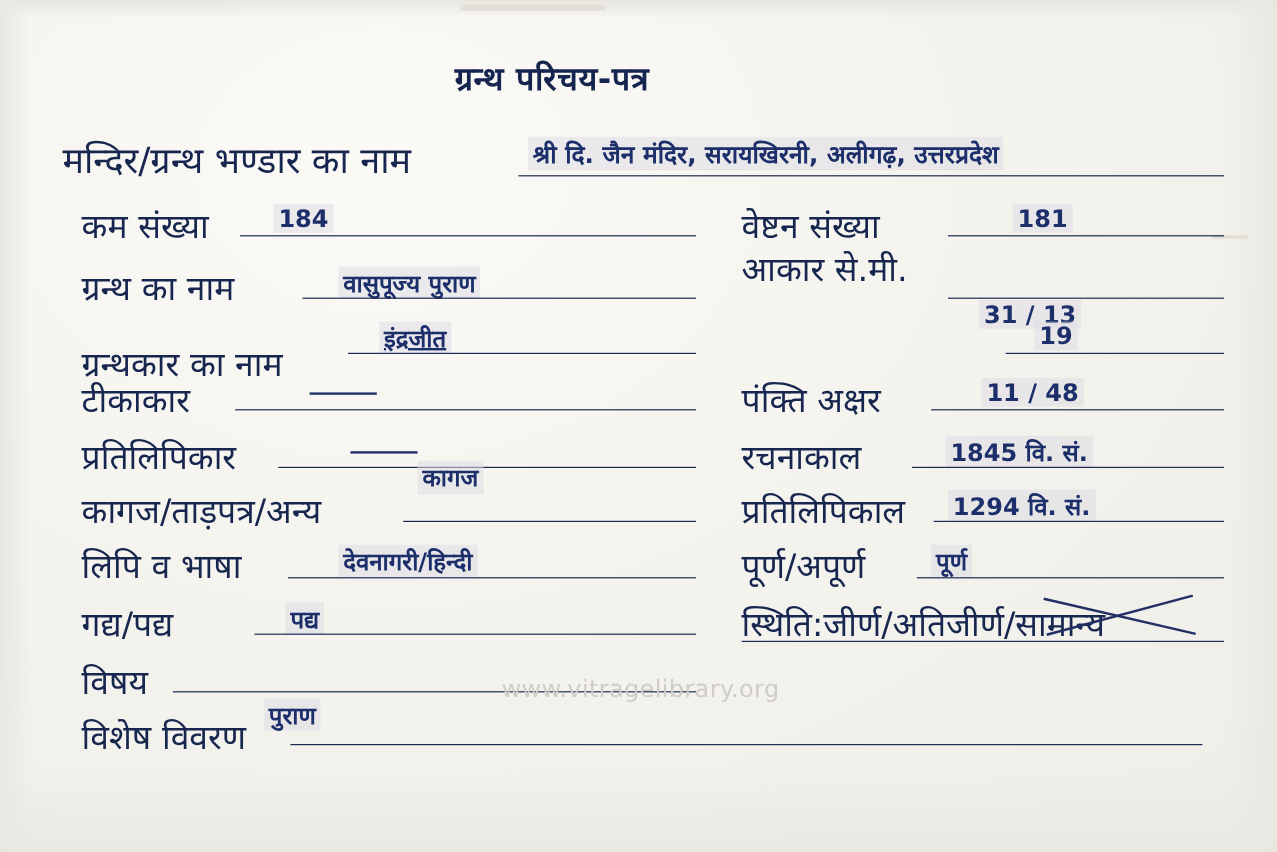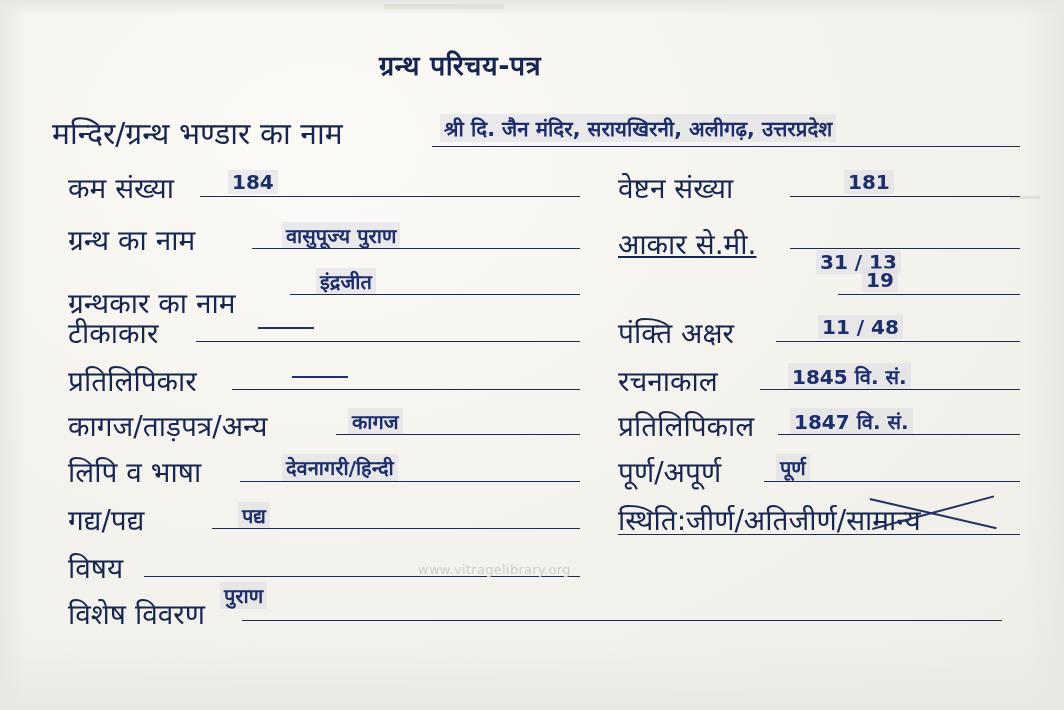--- a/index.html
+++ b/index.html
@@ -81,21 +81,21 @@
     position: absolute;
     height: 0;
     border-top: 2.2px solid #21306a;
   }
 
   
   #watermark {
     position: absolute;
     left: 418px;
     top: 562px;
-    font-size: 13px;
+    font-size: 20px;
     color: #cfcdc6;
     letter-spacing: .3px;
   }
 
   
   .strike {
     position: absolute;
     border-top: 2px solid #233064;
     transform-origin: 0 0;
   }
@@ -120,35 +120,35 @@
 
   <div class="lbl" style="left:68px;top:168px;">कम संख्या</div>
   <div class="val" style="left:228px;top:170px;">184</div>
   <div class="rule" style="left:200px;top:196px;width:380px;"></div>
 
   <div class="lbl" style="left:68px;top:220px;">ग्रन्थ का नाम</div>
   <div class="val" style="left:282px;top:222px;">वासुपूज्य पुराण</div>
   <div class="rule" style="left:252px;top:248px;width:328px;"></div>
 
   <div class="lbl" style="left:68px;top:266px;margin-top:17px;">ग्रन्थकार का नाम</div>
-  <div class="val" style="left:316px;top:268px;">इंद्रजीत</div>
+  <div class="val" style="left:316px;top:268px;text-decoration:underline;">इंद्रजीत</div>
   <div class="rule" style="left:290px;top:294px;width:290px;"></div>
 
   <div class="lbl" style="left:68px;top:313px;">टीकाकार</div>
 
   <div class="shortrule" style="left:258px;top:327px;width:56px;"></div>
   <div class="rule" style="left:196px;top:341px;width:384px;"></div>
 
   <div class="lbl" style="left:68px;top:361px;">प्रतिलिपिकार</div>
 
   <div class="shortrule" style="left:292px;top:376px;width:56px;"></div>
   <div class="rule" style="left:232px;top:389px;width:348px;"></div>
 
   <div class="lbl" style="left:68px;top:406px;text-align:right;">कागज/ताड़पत्र/अन्य</div>
-  <div class="val" style="left:348px;top:408px;font-family:Liberation Mono, monospace;">कागज</div>
+  <div class="val" style="left:348px;top:384px;font-family:Liberation Mono, monospace;">कागज</div>
   <div class="rule" style="left:336px;top:434px;width:244px;"></div>
 
   <div class="lbl" style="left:68px;top:452px;">लिपि व भाषा</div>
   <div class="val" style="left:282px;top:454px;">देवनागरी/हिन्दी</div>
   <div class="rule" style="left:240px;top:481px;width:340px;"></div>
 
   <div class="lbl" style="left:68px;top:500px;">गद्य/पद्य</div>
   <div class="val" style="left:238px;top:502px;">पद्य</div>
   <div class="rule" style="left:212px;top:528px;width:368px;"></div>
 
@@ -156,37 +156,37 @@
   <div class="val" style="left:220px;top:582px;">पुराण</div>
   <div class="rule" style="left:144px;top:576px;width:436px;"></div>
 
   <div class="lbl" style="left:68px;top:594px;">विशेष विवरण</div>
   <div class="rule" style="left:242px;top:620px;width:760px;"></div>
 
   <div class="lbl" style="left:618px;top:168px;">वेष्टन संख्या</div>
   <div class="val" style="left:816px;top:170px;margin-left:28px;">181</div>
   <div class="rule" style="left:790px;top:196px;width:230px;"></div>
 
-  <div class="lbl" style="left:618px;top:224px;text-decoration:underline;">आकार से.मी.</div>
+  <div class="lbl" style="left:618px;top:204px;">आकार से.मी.</div>
   <div class="val" style="left:816px;top:222px;margin-top:28px;">31 / 13</div>
   <div class="rule" style="left:790px;top:248px;width:230px;"></div>
 
   <div class="val" style="left:862px;top:268px;">19</div>
   <div class="rule" style="left:838px;top:294px;width:182px;"></div>
 
   <div class="lbl" style="left:618px;top:313px;">पंक्ति अक्षर</div>
   <div class="val" style="left:818px;top:315px;">11 / 48</div>
   <div class="rule" style="left:776px;top:341px;width:244px;"></div>
 
   <div class="lbl" style="left:618px;top:361px;">रचनाकाल</div>
   <div class="val" style="left:788px;top:363px;">1845 वि. सं.</div>
   <div class="rule" style="left:760px;top:389px;width:260px;"></div>
 
   <div class="lbl" style="left:618px;top:406px;">प्रतिलिपिकाल</div>
-  <div class="val" style="left:790px;top:408px;">1847 वि. सं.</div>
+  <div class="val" style="left:790px;top:408px;">1294 वि. सं.</div>
   <div class="rule" style="left:778px;top:434px;width:242px;"></div>
 
   <div class="lbl" style="left:618px;top:452px;">पूर्ण/अपूर्ण</div>
   <div class="val" style="left:776px;top:454px;">पूर्ण</div>
   <div class="rule" style="left:764px;top:481px;width:256px;"></div>
 
   <div class="lbl" style="left:618px;top:500px;">स्थिति:जीर्ण/अतिजीर्ण/सामान्य</div>
   <div class="strike" style="left:870px;top:498px;width:130px;transform:rotate(13deg);"></div>
   <div class="strike" style="left:872px;top:528px;width:126px;transform:rotate(-15deg);"></div>
   <div class="rule" style="left:618px;top:534px;width:402px;"></div>

